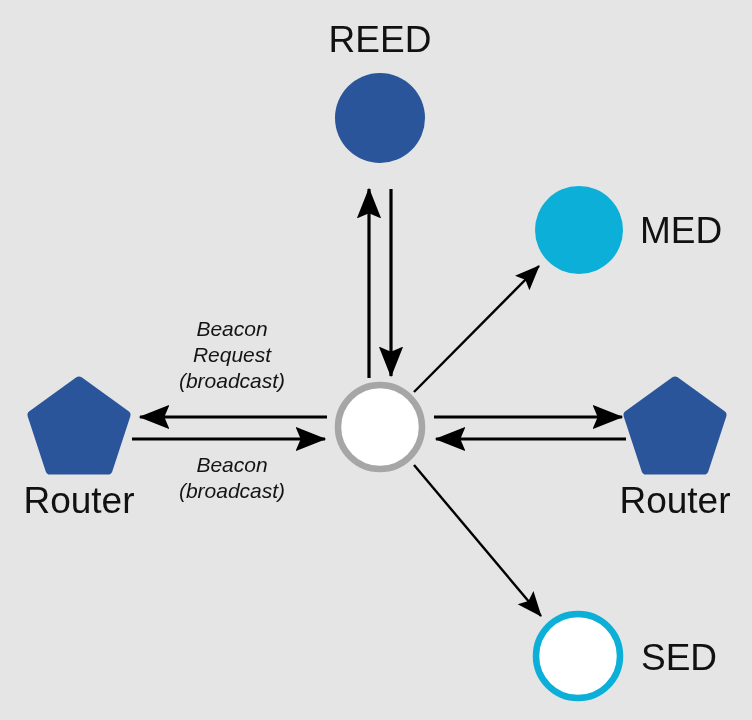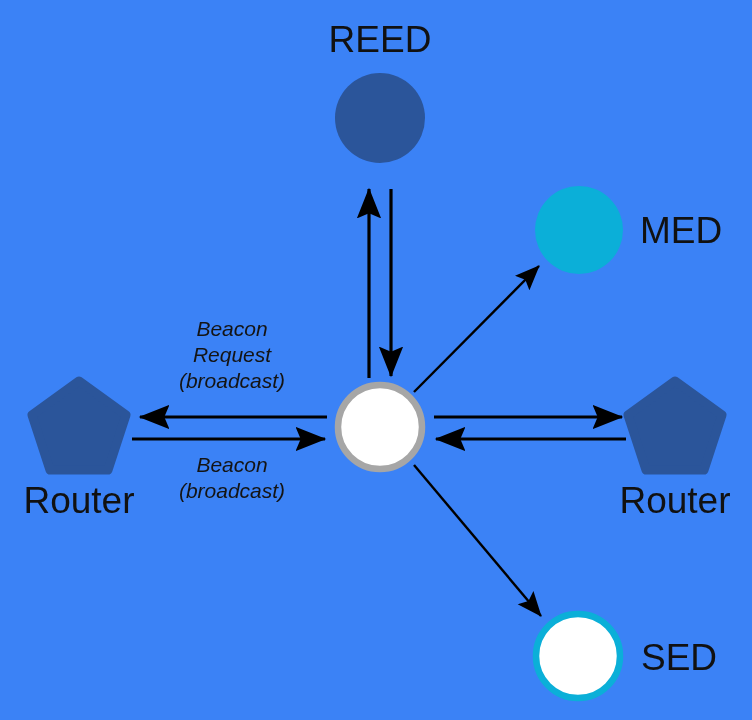--- a/index.html
+++ b/index.html
@@ -11,21 +11,21 @@
   body {
     width: 752px;
     height: 720px;
     overflow: hidden;
     font-family: "Liberation Sans", sans-serif;
   }
   #diagram-root {
     position: relative;
     width: 752px;
     height: 720px;
-    background: #3b82f6;
+    background: #e5e5e5;
   }
   svg#network-diagram {
     display: block;
     width: 752px;
     height: 720px;
   }
   .node-label {
     font-family: "Liberation Sans", sans-serif;
     font-size: 37px;
     fill: #111111;

